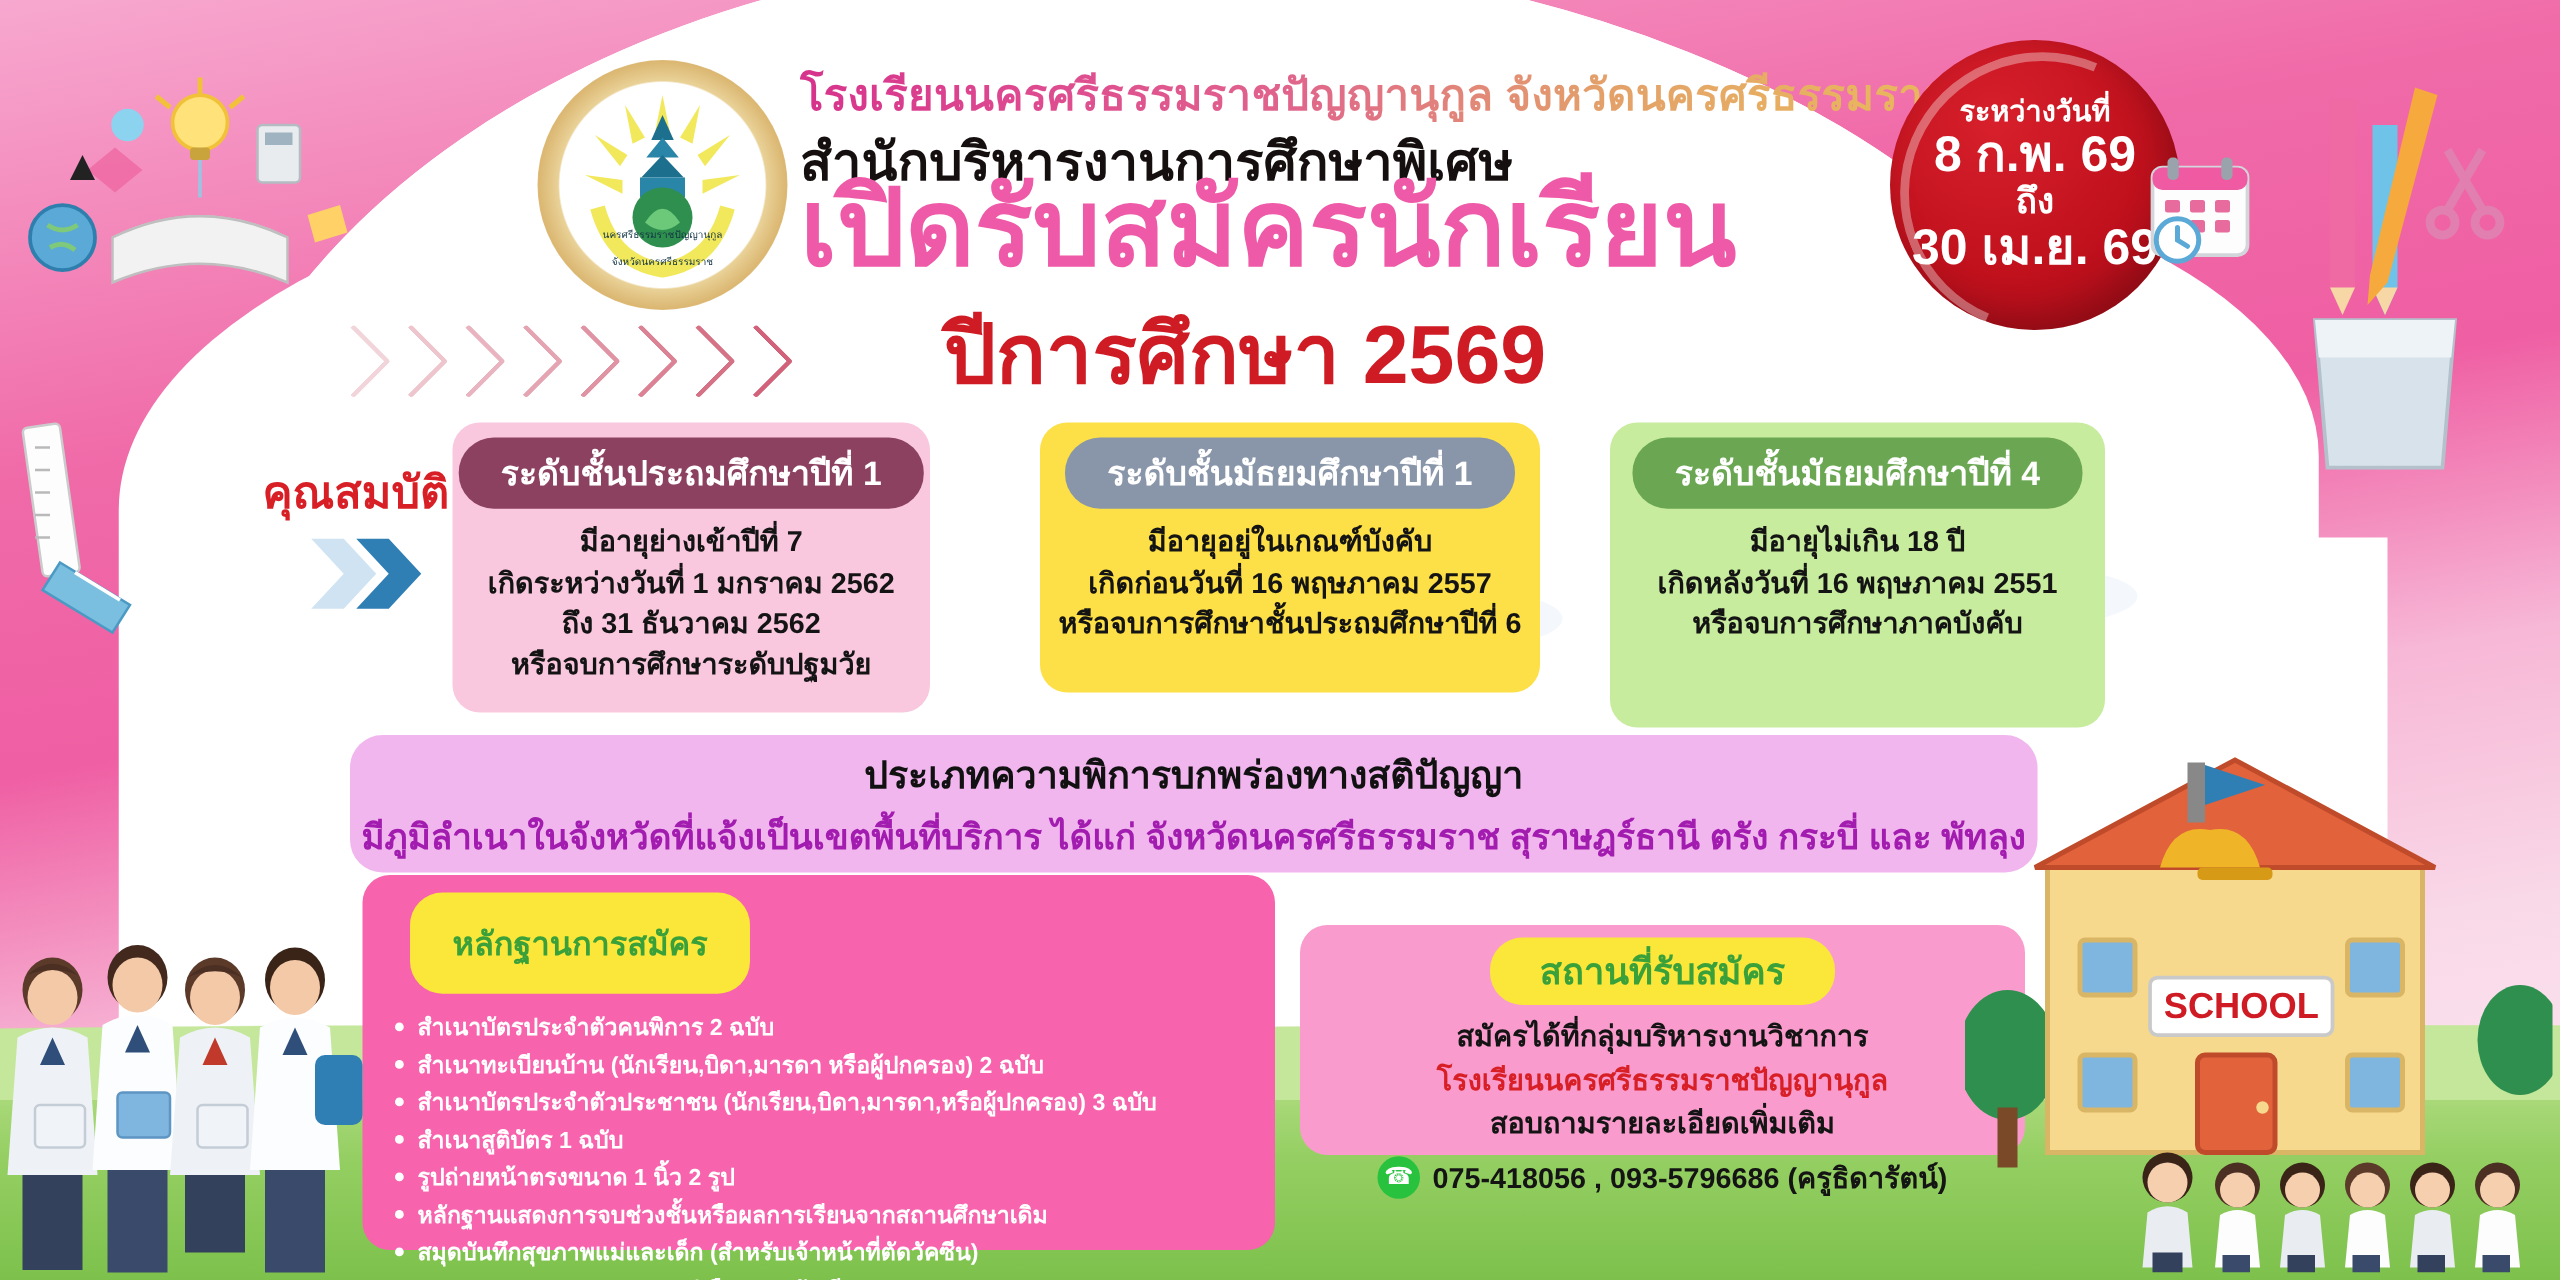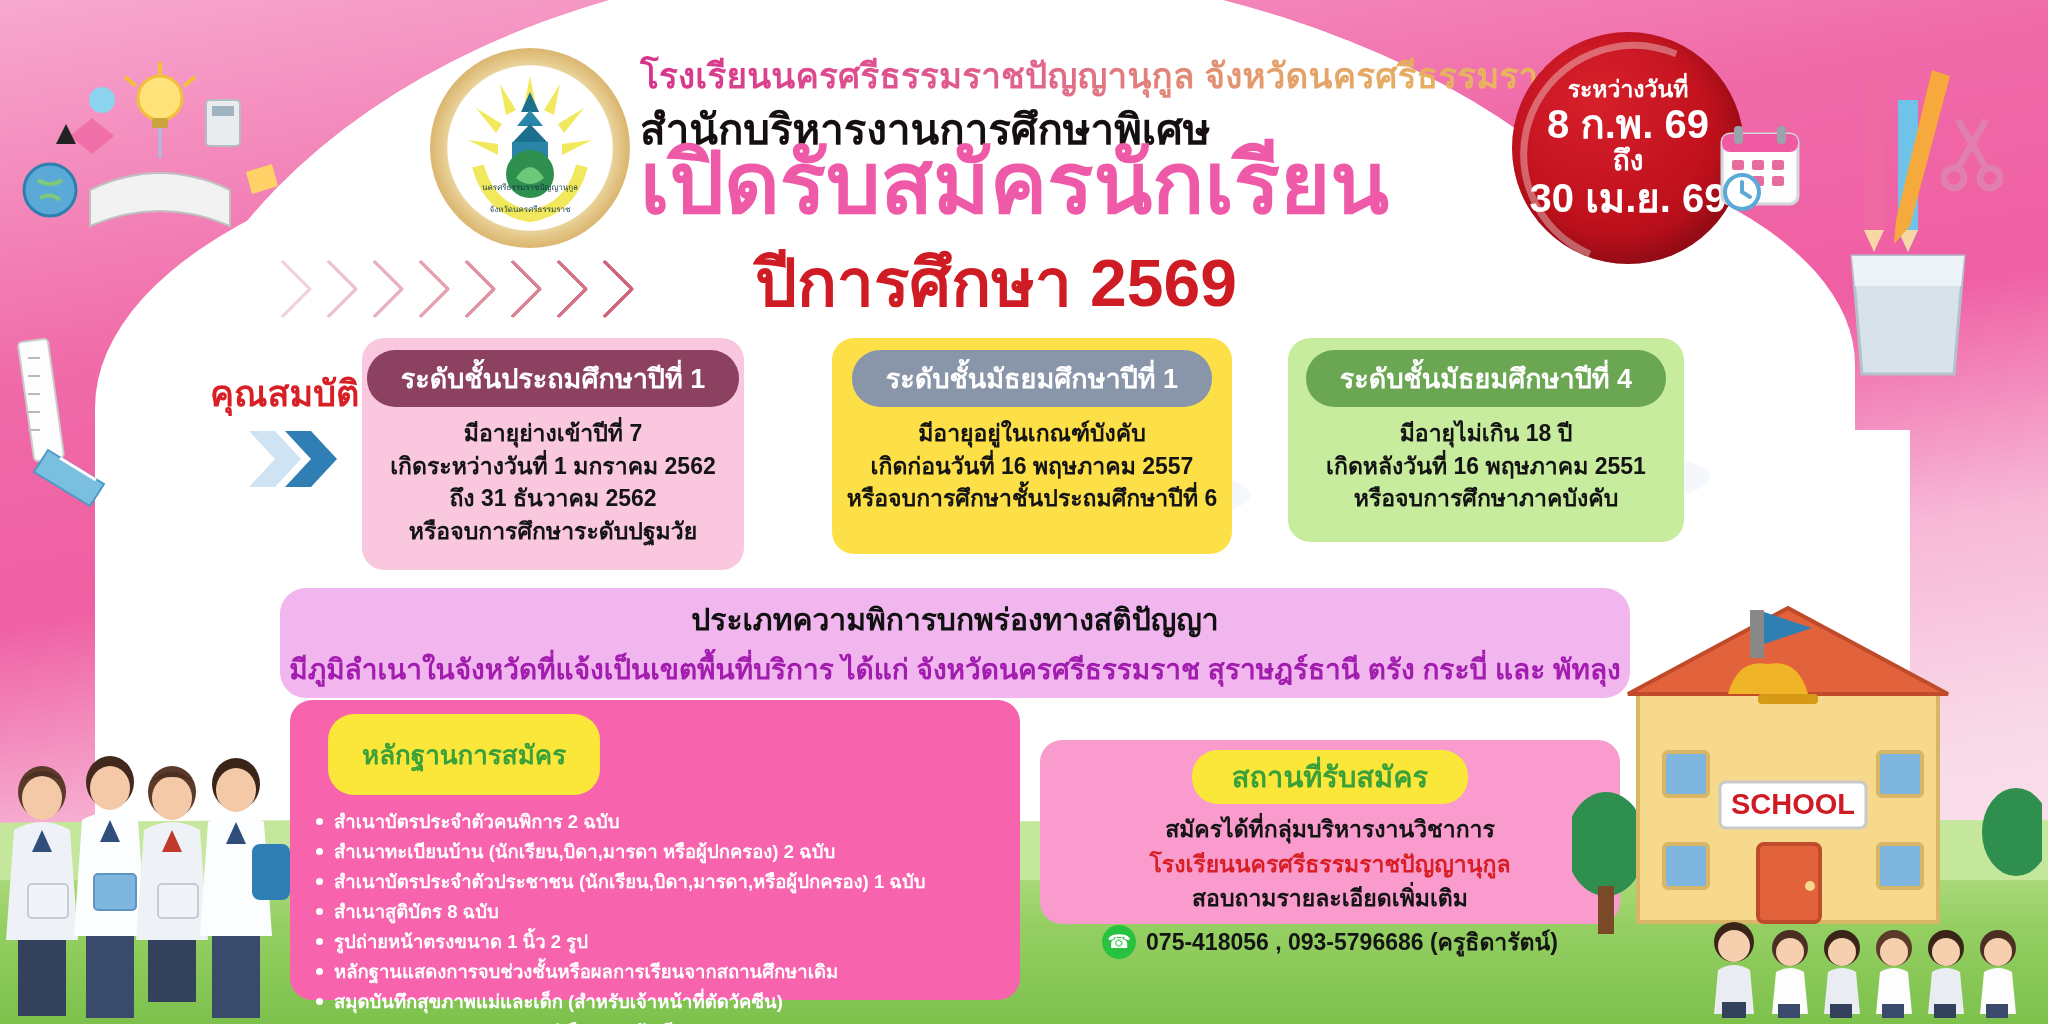--- a/index.html
+++ b/index.html
@@ -117,21 +117,21 @@
   .card-pill{
     display:inline-block; border-radius:28px; padding:7px 34px;
     font-size:27px; font-weight:bold; color:#ffffff; white-space:nowrap;
   }
   .card-body{ margin-top:10px; font-size:23px; font-weight:bold; color:#141414; line-height:1.42; }
 
   #card1{ left:362px; top:338px; width:382px; height:232px; background:#f9c8de; }
   #card1 .card-pill{ background:#8c4160; }
   #card2{ left:832px; top:338px; width:400px; height:216px; background:#fde047; }
   #card2 .card-pill{ background:#8996a9; }
-  #card3{ left:1288px; top:338px; width:396px; height:204px; background:#c8ec9d; }
+  #card3{ left:1288px; top:338px; width:396px; height:244px; background:#c8ec9d; }
   #card3 .card-pill{ background:#6ba752; }
 
   
   .band{
     position:absolute; left:280px; top:588px; width:1350px; height:110px;
     background:#f2b6ef; border-radius:26px; text-align:center; padding-top:8px;
   }
   .band-title{ font-size:30px; font-weight:bold; color:#111; }
   .band-sub{ font-size:28px; font-weight:bold; color:#a21caf; margin-top:4px; white-space:nowrap;}
 
@@ -341,22 +341,22 @@
   <div class="band">
     <div class="band-title">ประเภทความพิการบกพร่องทางสติปัญญา</div>
     <div class="band-sub">มีภูมิลำเนาในจังหวัดที่แจ้งเป็นเขตพื้นที่บริการ ได้แก่ จังหวัดนครศรีธรรมราช สุราษฎร์ธานี ตรัง กระบี่ และ พัทลุง</div>
   </div>
 
   <div class="docs-box">
     <span class="yellow-pill">หลักฐานการสมัคร</span>
     <ul class="docs-list">
       <li>สำเนาบัตรประจำตัวคนพิการ  2  ฉบับ</li>
       <li>สำเนาทะเบียนบ้าน (นักเรียน,บิดา,มารดา หรือผู้ปกครอง)  2  ฉบับ</li>
-      <li>สำเนาบัตรประจำตัวประชาชน (นักเรียน,บิดา,มารดา,หรือผู้ปกครอง)  1  ฉบับ</li>
-      <li>สำเนาสูติบัตร  8  ฉบับ</li>
+      <li>สำเนาบัตรประจำตัวประชาชน (นักเรียน,บิดา,มารดา,หรือผู้ปกครอง)  3  ฉบับ</li>
+      <li>สำเนาสูติบัตร  1  ฉบับ</li>
       <li>รูปถ่ายหน้าตรงขนาด 1 นิ้ว  2  รูป</li>
       <li>หลักฐานแสดงการจบช่วงชั้นหรือผลการเรียนจากสถานศึกษาเดิม</li>
       <li>สมุดบันทึกสุขภาพแม่และเด็ก (สำหรับเจ้าหน้าที่ตัดวัคซีน)</li>
       <li>เอกสารแสดงผลการตรวจหมู่เลือดของนักเรียน</li>
       <li>ใบแสดงผลการตรวจสุขภาพตามรายการที่โรงเรียนกำหนด(จากโรงพยาบาล)  ไม่เกิน 1 เดือน</li>
     </ul>
   </div>
 
   <div class="contact-box">
     <span class="contact-pill">สถานที่รับสมัคร</span>

